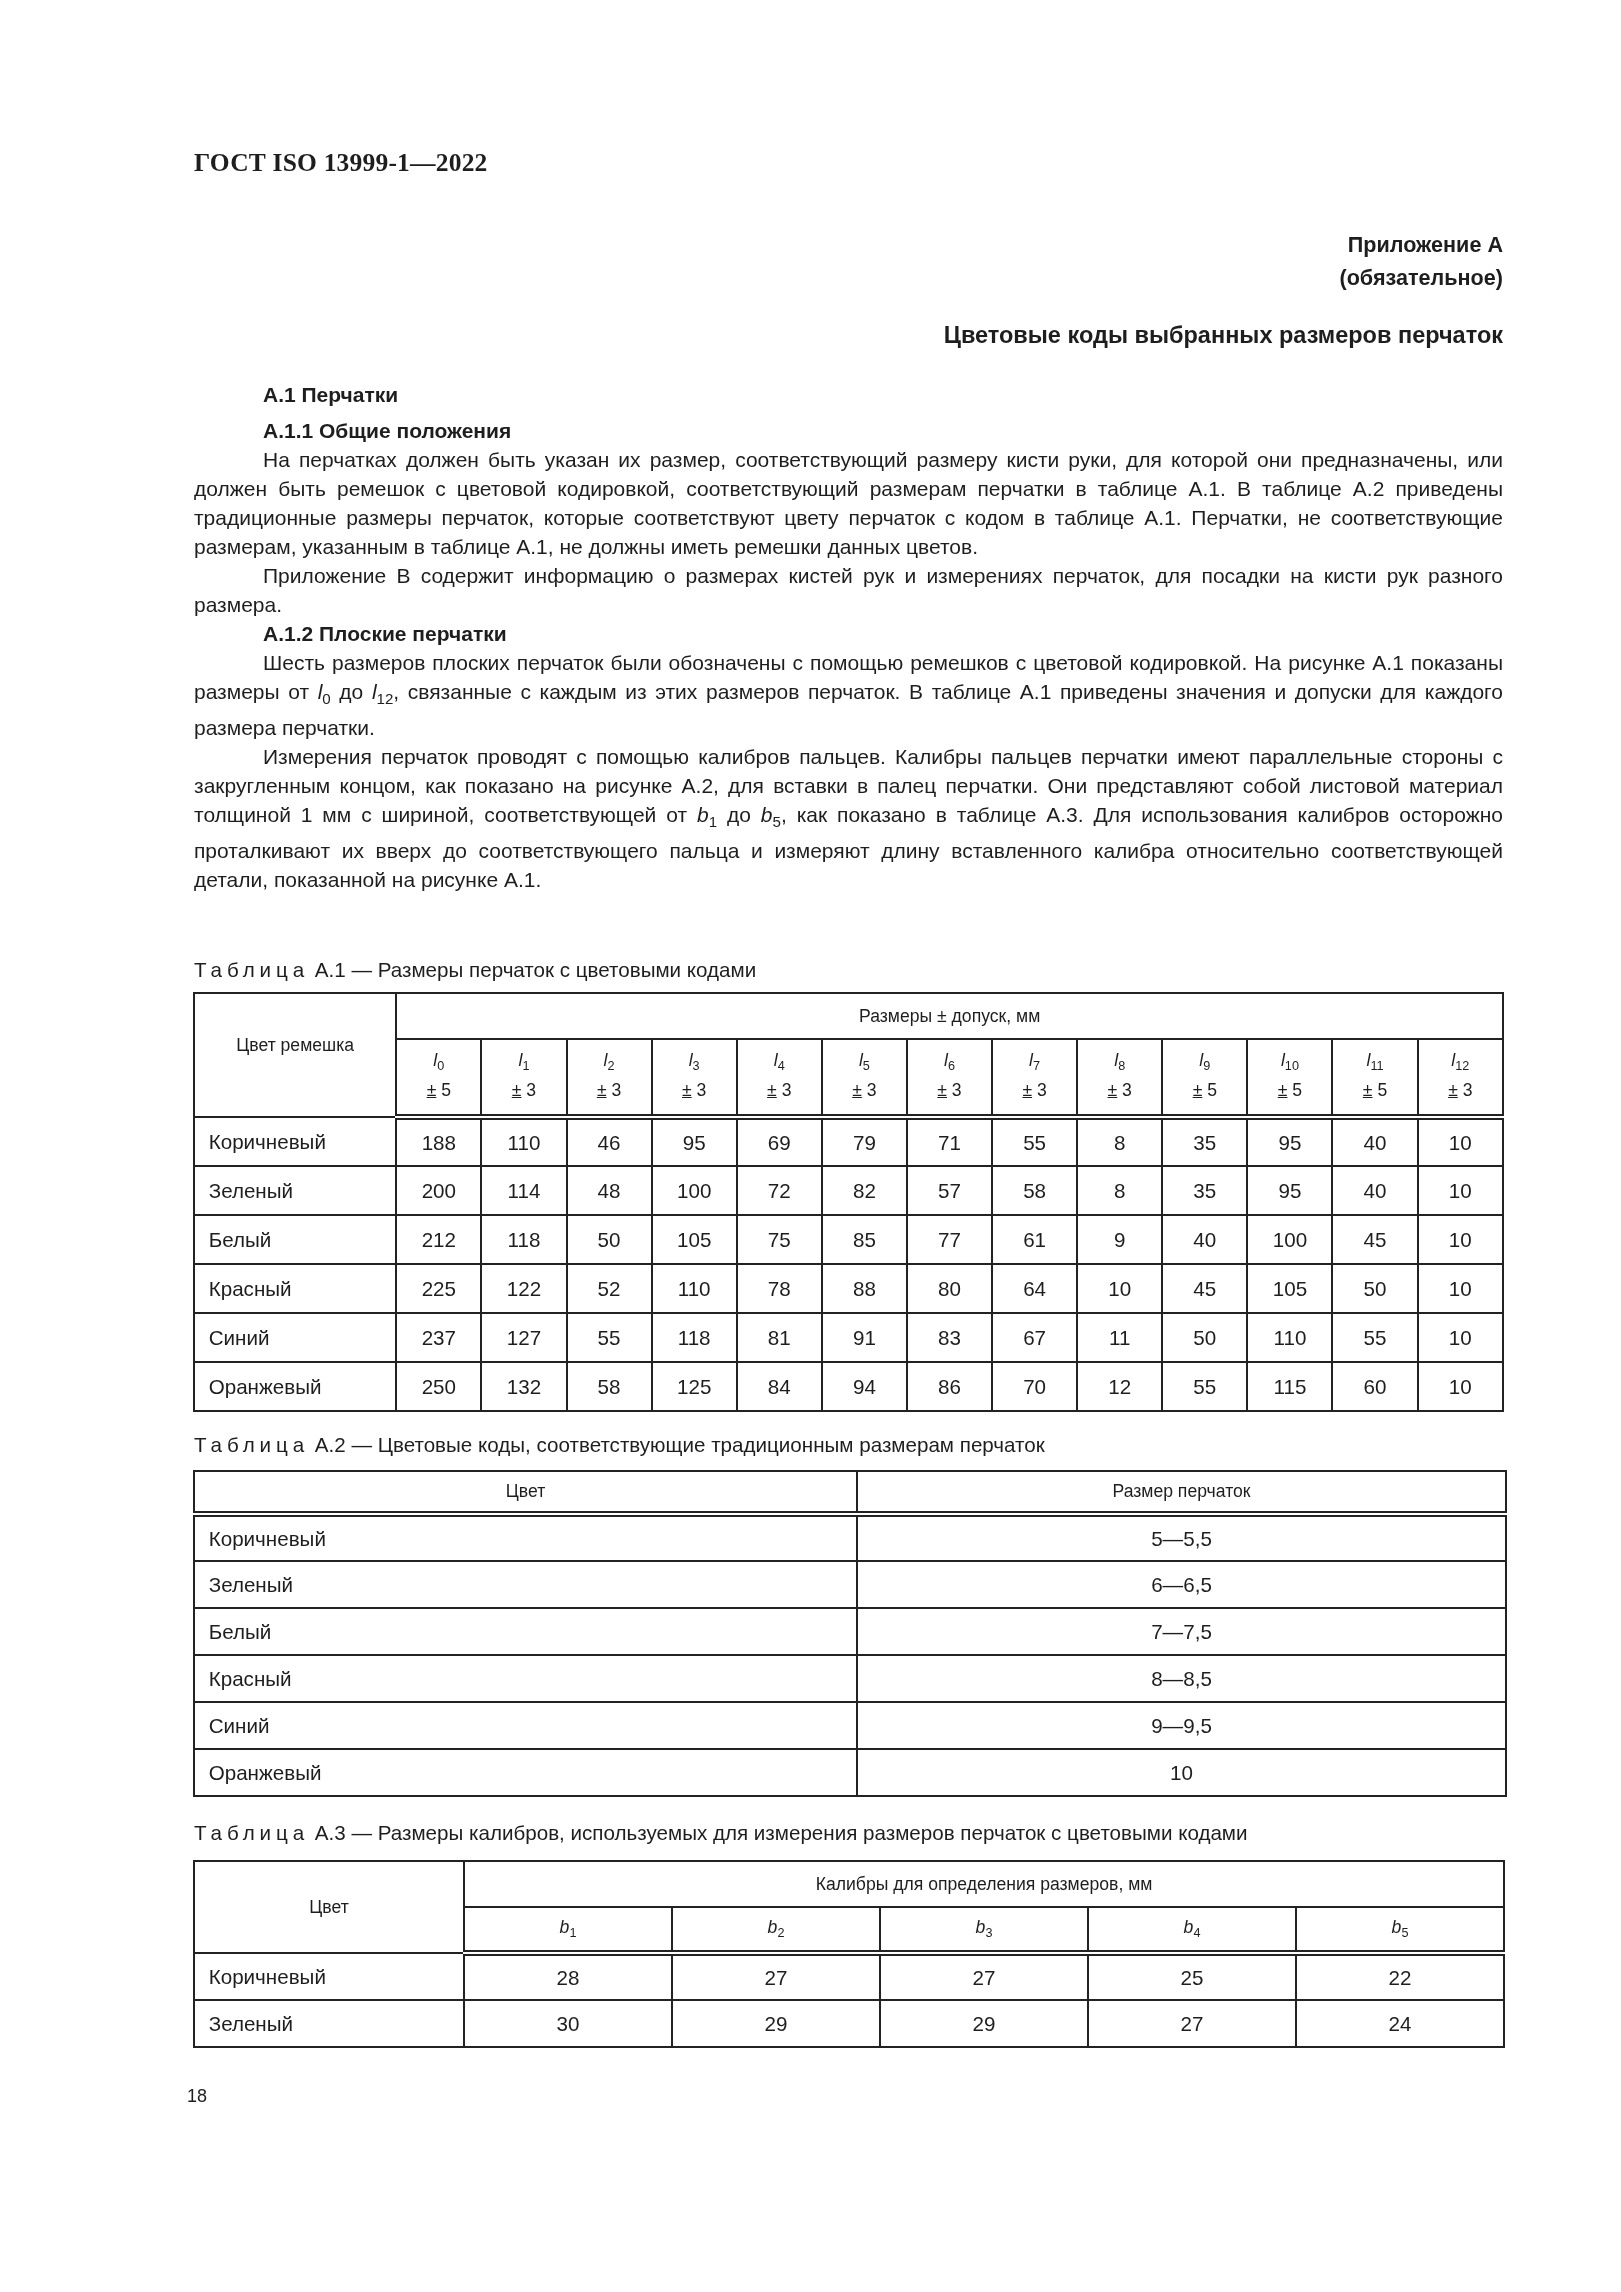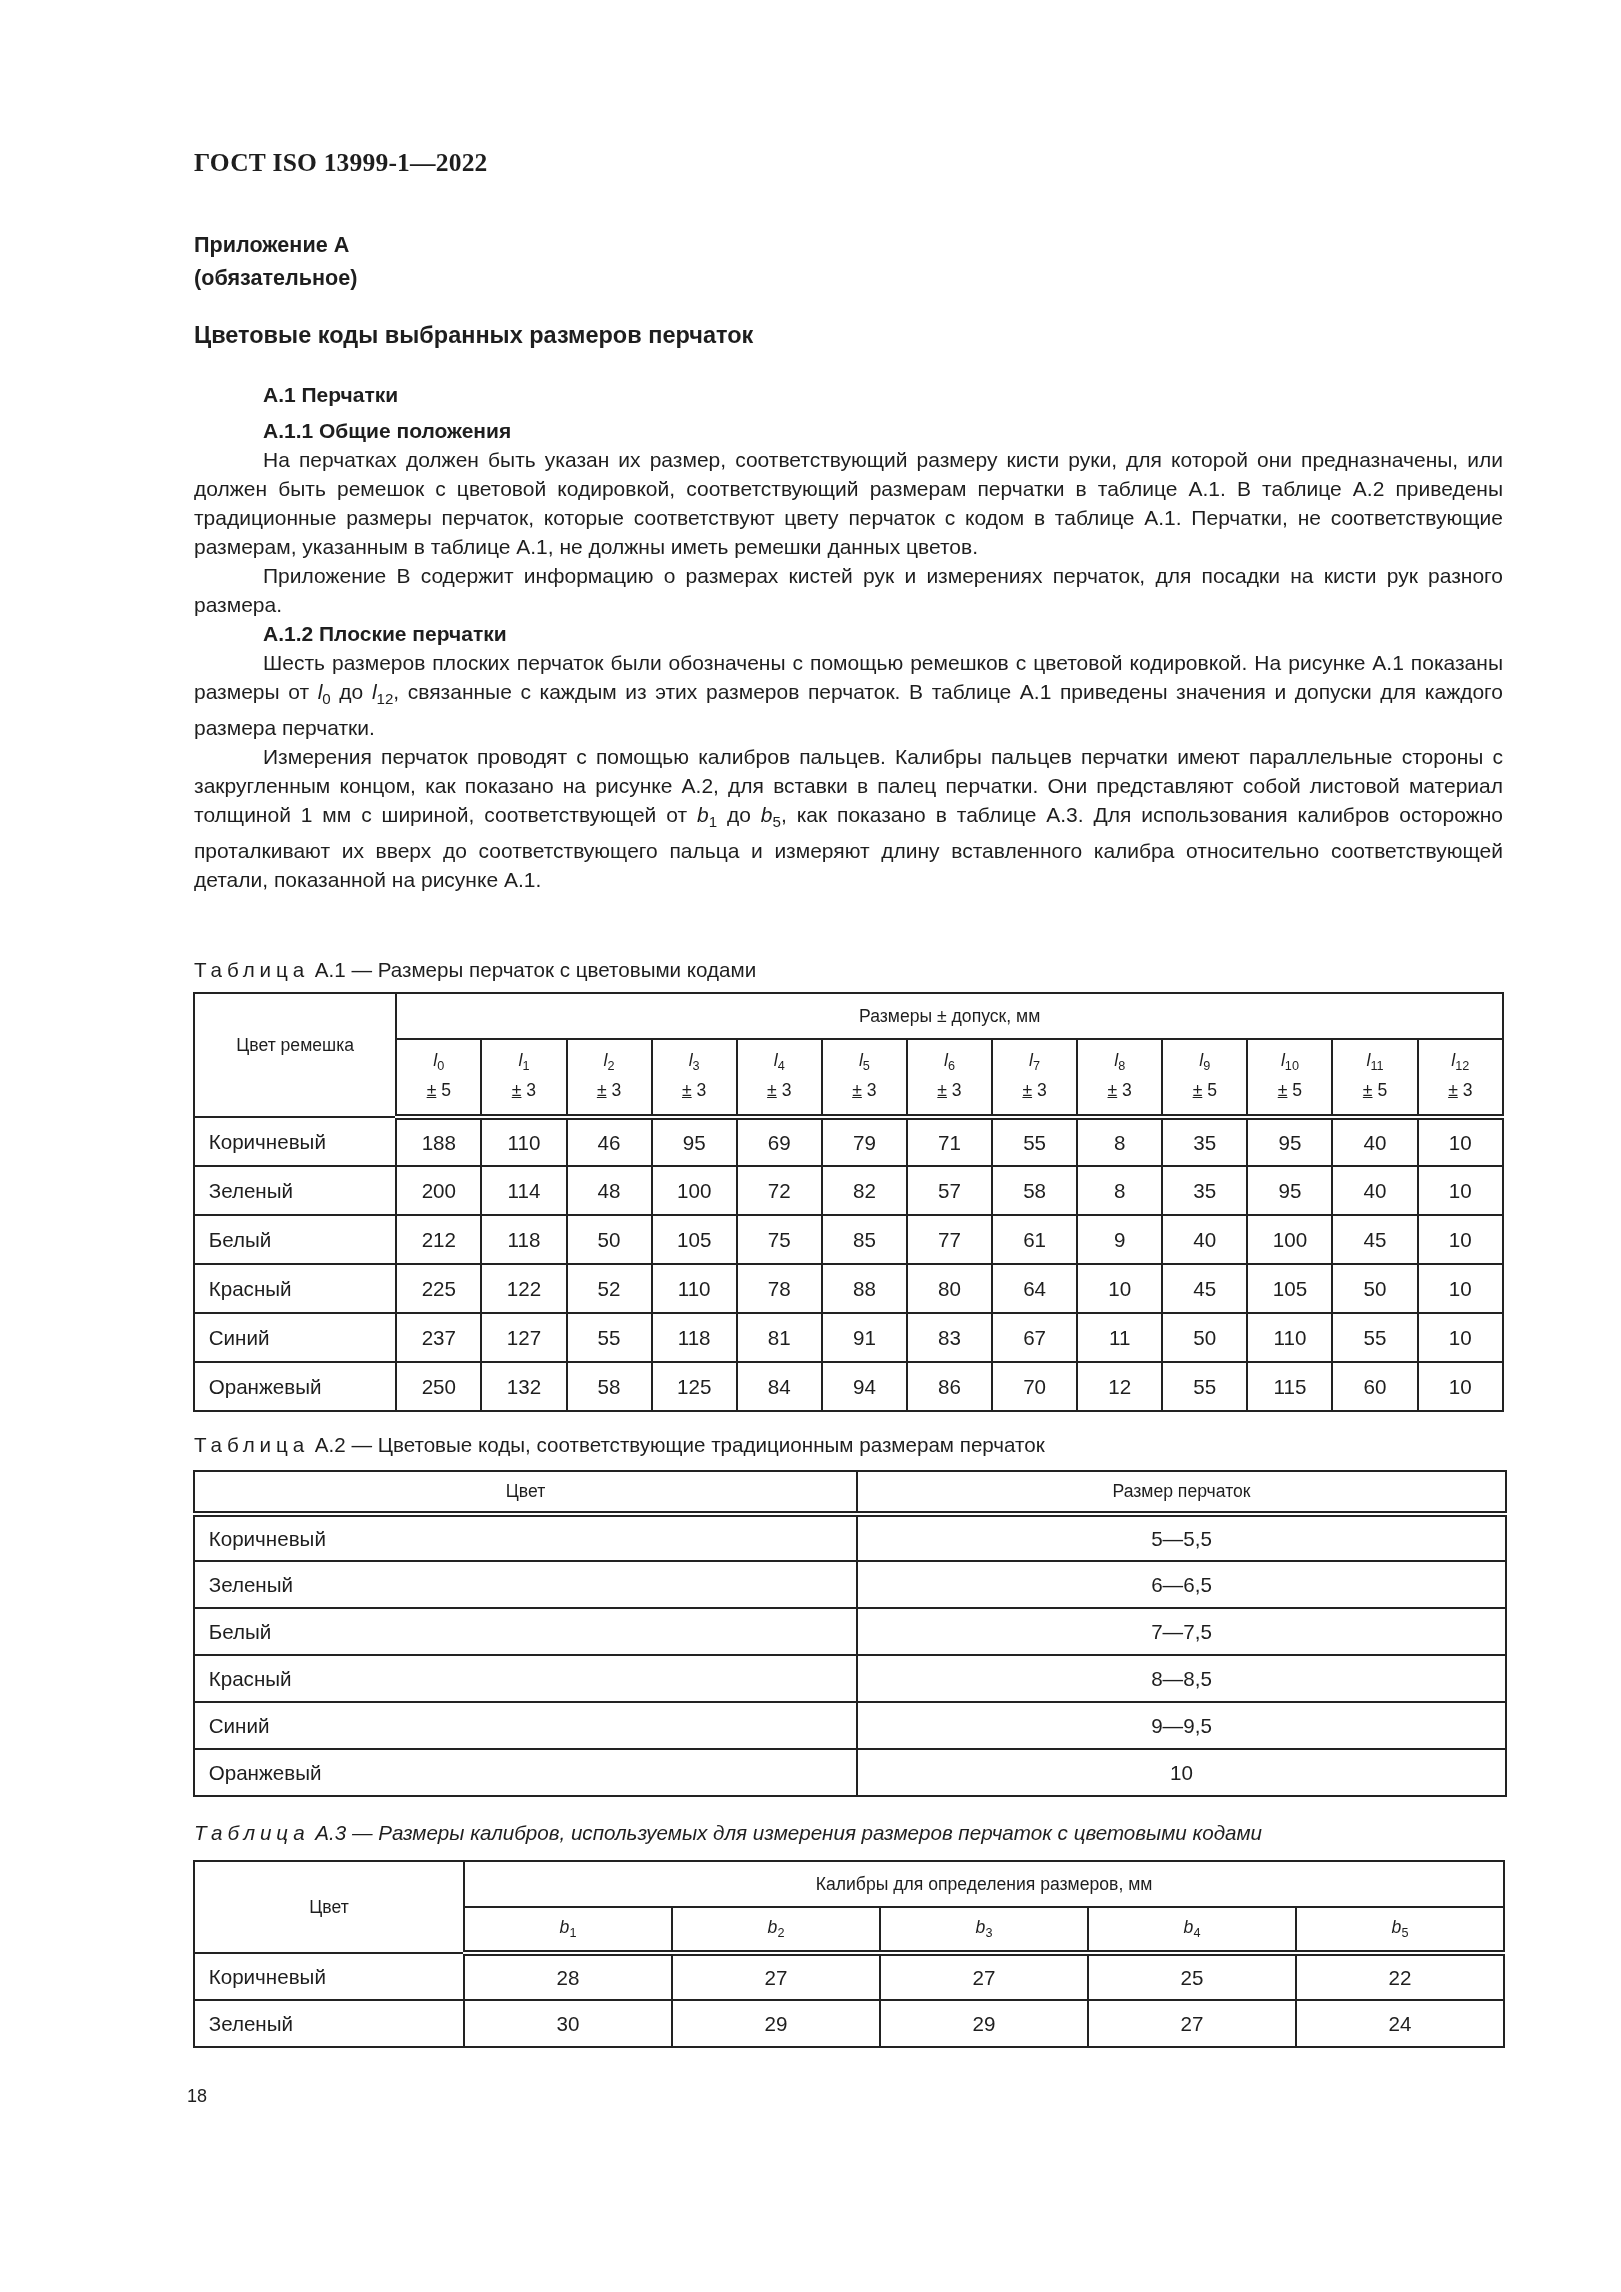--- a/index.html
+++ b/index.html
@@ -1,20 +1,20 @@
 <!DOCTYPE html>
 <html><head>
 <meta charset="utf-8">
 <style>
   html, body { margin: 0; padding: 0; background: #ffffff; }
   body { width: 1621px; height: 2293px; position: relative; overflow: hidden;
          font-family: "Liberation Sans", "DejaVu Sans", sans-serif; color: #1e1e1e; }
   .abs { position: absolute; }
   .doc-id { left: 194px; top: 148px; font-size: 25.5px; font-weight: bold; letter-spacing: 0.2px; font-family: Liberation Serif, serif; }
-  .center { left: 194px; width: 1309px; text-align: left; font-weight: bold; }
+  .center { left: 194px; width: 1309px; text-align: right; font-weight: bold; }
   .annex-title { top: 229px; font-size: 21.6px; line-height: 31px; }
   .annex-sub { top: 262px; font-size: 21.6px; line-height: 31px; }
   .section-title { top: 320px; font-size: 23.5px; line-height: 31px; }
   .body-block { left: 194px; width: 1309px; font-size: 21px; line-height: 29px; }
   .body-block p { margin: 0; text-align: justify; text-indent: 69px; hyphens: manual; }
   .body-block h3 { margin: 0; font-size: 21px; font-weight: bold; padding-left: 69px; line-height: 29px; }
   .sub { font-size: 0.72em; vertical-align: -0.35em; }
   .it { font-style: italic; }
   .caption { left: 194px; font-size: 20.6px; line-height: 27.4px; }
   .caption .word { letter-spacing: 4.9px; }
@@ -251,21 +251,21 @@
         <td class="name">Синий</td>
         <td class="num">9—9,5</td>
       </tr>
       <tr style="height:47px">
         <td class="name">Оранжевый</td>
         <td class="num">10</td>
       </tr>
     </tbody>
 </table>
 
-<div class="abs caption" style="top:1819px;font-style:italic;"><span class="word">Таблица</span><span> А.3 — Размеры калибров, используемых для измерения размеров перчаток с цветовыми кодами</span></div>
+<div class="abs caption" style="top:1819px;"><span class="word">Таблица</span><span> А.3 — Размеры калибров, используемых для измерения размеров перчаток с цветовыми кодами</span></div>
 
 <table class="grid" id="t3" style="left:193px; top:1860px; width:1311px;">
   <colgroup>
     <col style="width:270px">
     <col span="5" style="width:208px">
   </colgroup>
   <tbody>
       <tr style="height:46px;">
     <th rowspan="2">Цвет</th>
     <th colspan="5">Калибры для определения размеров, мм</th>

